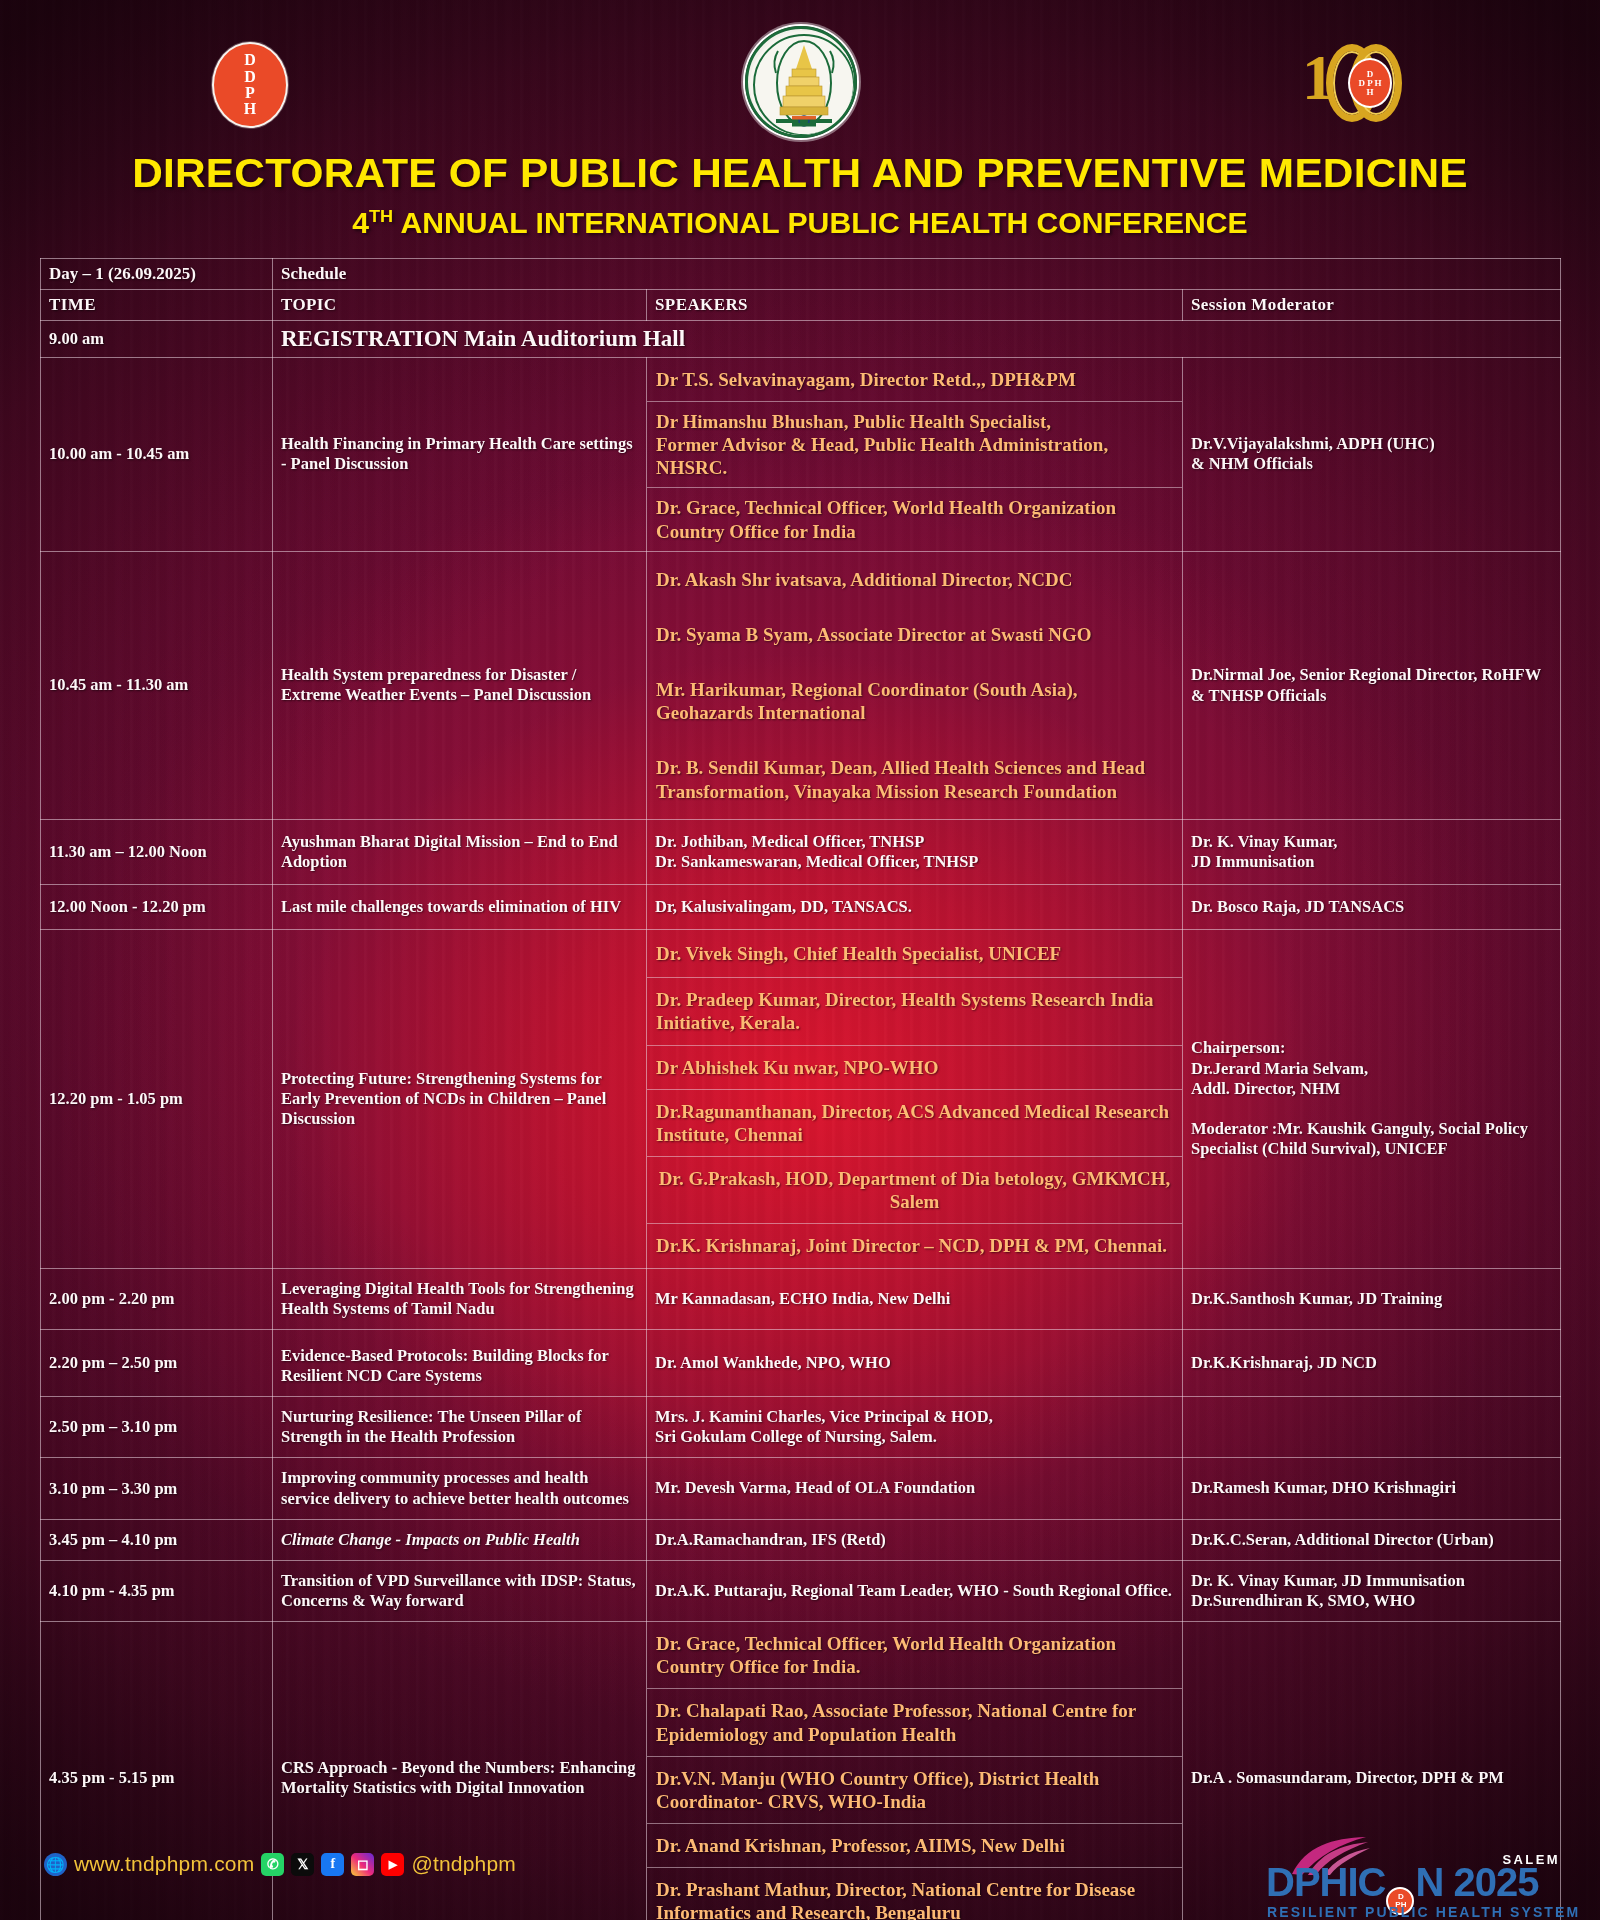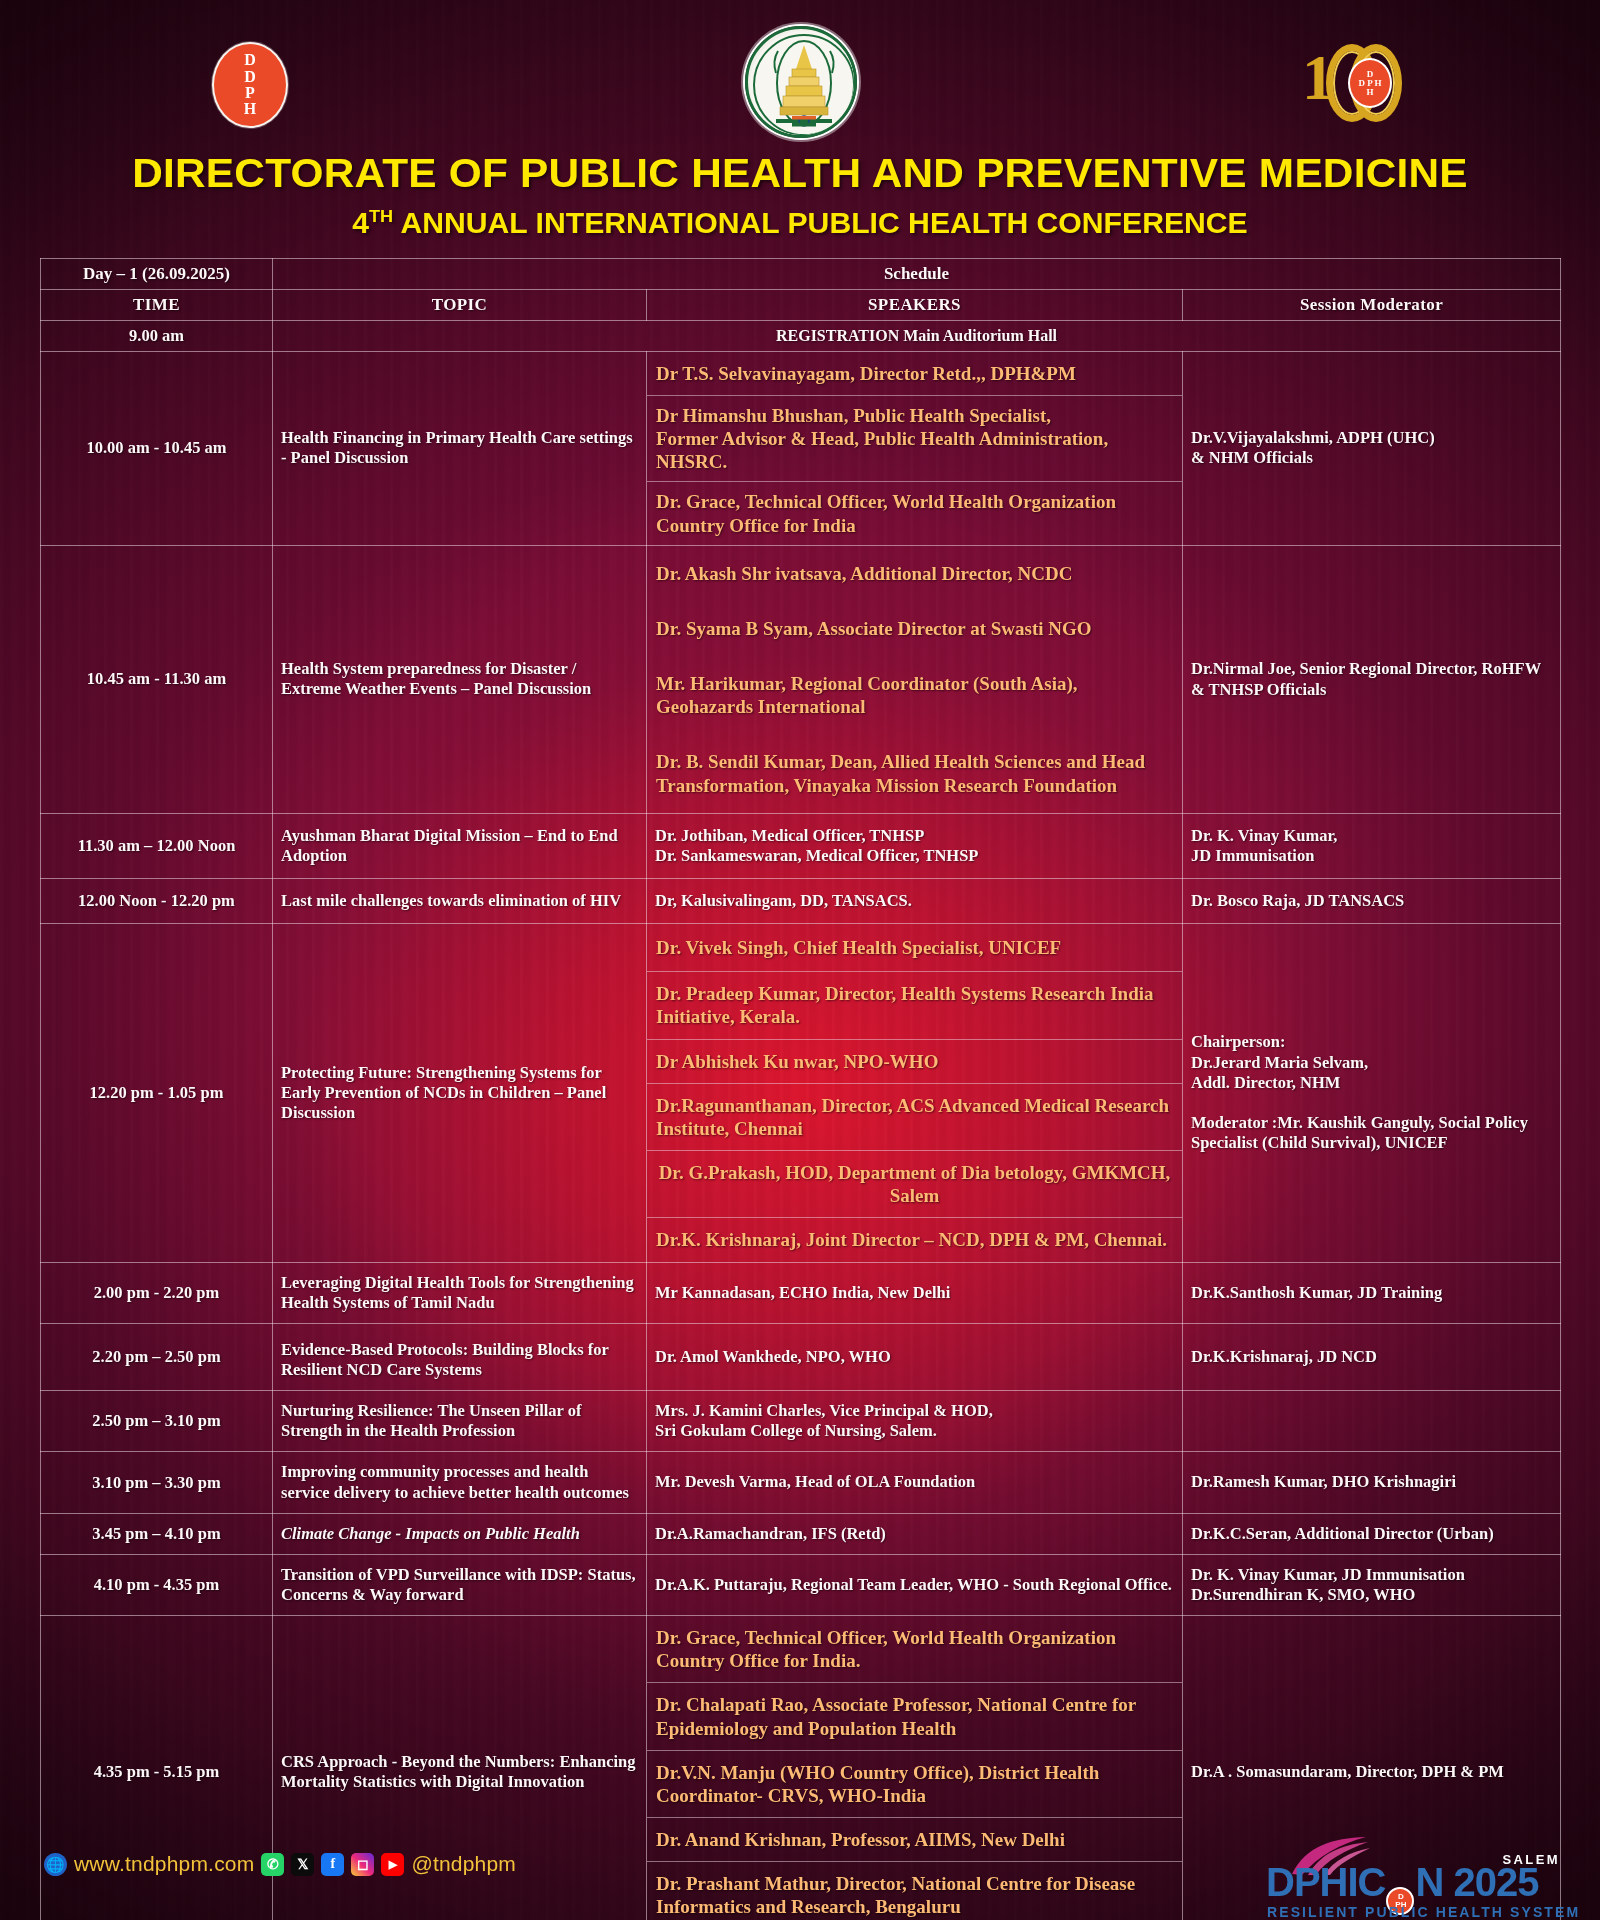--- a/index.html
+++ b/index.html
@@ -140,28 +140,28 @@
     font-weight: bold;
     vertical-align: middle;
     text-shadow: 1px 1px 2px rgba(0,0,0,0.55);
     padding: 5px 8px;
   }
   .c-time  { width: 232px; }
   .c-topic { width: 374px; }
   .c-spk   { width: 536px; }
   .c-mod   { width: 378px; }
 
-  td.ctr { text-align: center; }
+  td.ctr { }
   td.lft { text-align: left; }
 
   .fs-day  { font-size: 17px; }
   .fs-hdr  { font-size: 17px; letter-spacing: .4px; }
   .fs-time { font-size: 16.5px; }
   .fs-cell { font-size: 16.5px; line-height: 1.22; }
-  .fs-reg  { font-size: 16px; }
+  .fs-reg  { font-size: 23px; }
 
   
   table.sub {
     width: 100%;
     border-collapse: collapse;
     table-layout: fixed;
   }
   table.sub td {
     border: none;
     border-bottom: 1px solid rgba(235,215,225,0.5);

